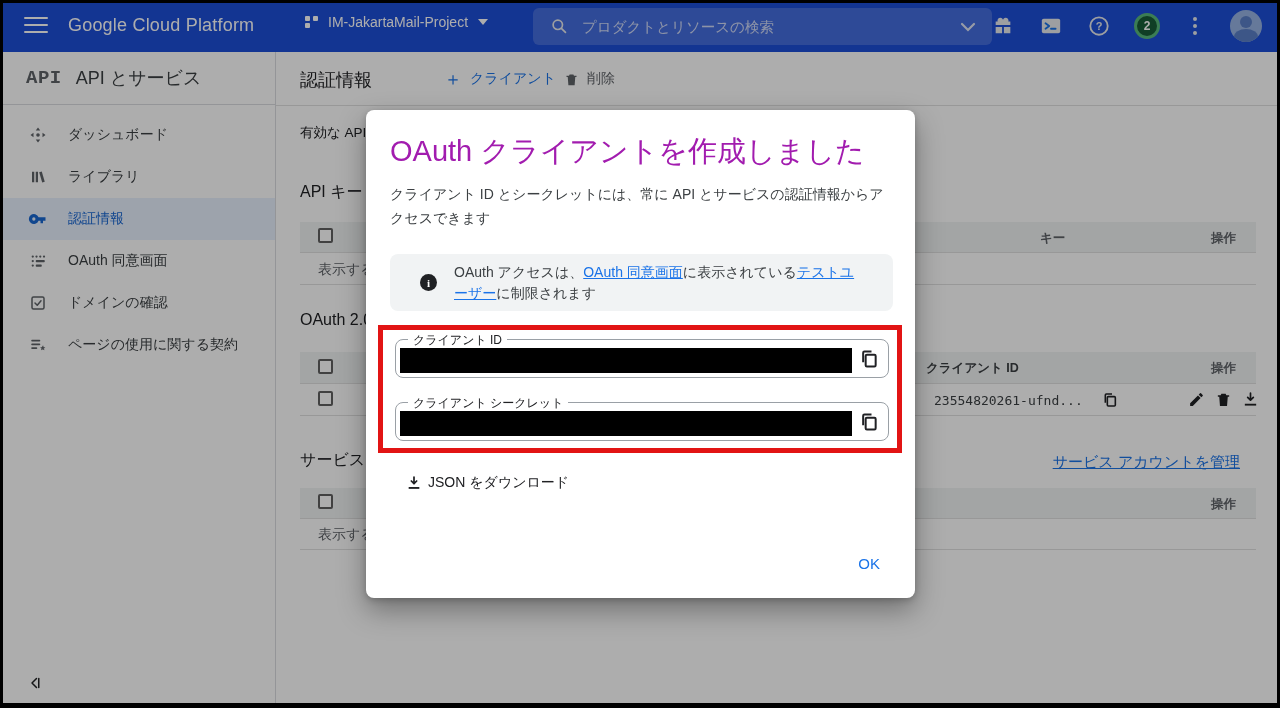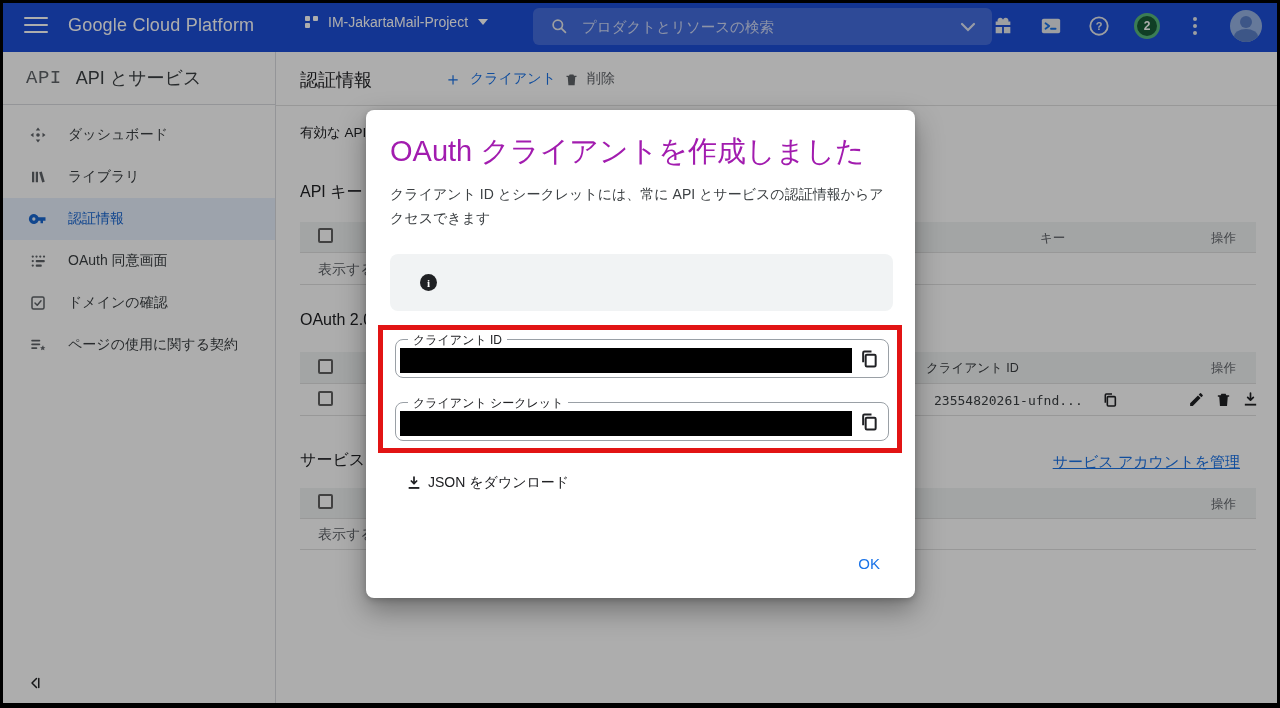--- a/index.html
+++ b/index.html
@@ -31,21 +31,21 @@
   .topicons { position:absolute; right:18px; top:0; height:52px; display:flex; align-items:center; gap:22px; }
   .topicon { width:26px; height:26px; display:flex; align-items:center; justify-content:center; cursor:pointer; }
   .notif { width:26px; height:26px; border-radius:50%; background:#185c37; border:3px solid #58b97c; color:#fff; font-size:12px; font-weight:700; display:flex; align-items:center; justify-content:center; cursor:pointer; }
   .avatar { width:32px; height:32px; border-radius:50%; background:#97b3e3; overflow:hidden; position:relative; cursor:pointer; }
   .avatar .head { position:absolute; left:10px; top:6px; width:12px; height:12px; border-radius:50%; background:#5b7fc7; }
   .avatar .bod { position:absolute; left:4px; top:19px; width:24px; height:16px; border-radius:50% 50% 0 0; background:#5b7fc7; }
 
   
   .sidebar { position:absolute; top:52px; left:0; width:276px; bottom:0; background:#fff; border-right:1px solid #dadce0; z-index:1; }
   .side-head { position:absolute; top:0; left:0; right:0; height:53px; border-bottom:1px solid #dadce0; display:flex; align-items:center; }
-  .api-logo { margin-left:26px; font-weight:400; font-size:19px; color:#5f6368; letter-spacing:0.5px; font-family:"Liberation Mono","DejaVu Sans Mono",monospace; }
+  .api-logo { margin-left:26px; font-weight:700; font-size:19px; color:#5f6368; letter-spacing:0.5px; font-family:"Liberation Mono","DejaVu Sans Mono",monospace; }
   .side-title { margin-left:14px; font-size:18px; color:#3c4043; }
   .side-items { position:absolute; top:62px; left:0; right:0; }
   .side-item { position:relative; height:42px; display:flex; align-items:center; cursor:pointer; }
   .side-item .sicon { width:20px; margin-left:28px; display:flex; justify-content:center; }
   .side-item .slabel { margin-left:20px; font-size:14px; color:#3c4043; white-space:nowrap; }
   .side-item.selected { background:#e8f0fe; }
   .side-item.selected .slabel { color:#1967d2; font-weight:500; }
   .collapse { position:absolute; left:26px; bottom:14px; width:20px; height:20px; cursor:pointer; }
 
   
@@ -54,21 +54,21 @@
   .page-title { position:absolute; left:24px; top:16px; font-size:18px; color:#202124; }
   .tbtn { position:absolute; top:18px; display:flex; align-items:center; gap:8px; font-size:14px; font-weight:500; cursor:pointer; }
   .tbtn.create { left:168px; color:#1a73e8; }
   .tbtn.delete { left:288px; color:#5f6368; }
   .plus { font-size:18px; font-weight:400; line-height:18px; }
 
   .frag { position:absolute; white-space:nowrap; }
   .sect-title { font-size:16px; color:#202124; }
   .thead { position:absolute; left:24px; right:24px; height:31px; background:#f1f3f4; border-bottom:1px solid #e0e0e0; }
   .trow  { position:absolute; left:24px; right:24px; height:31px; border-bottom:1px solid #e0e0e0; background:#fff; }
-  .th { position:absolute; top:8px; font-size:12.5px; font-weight:400; color:#5f6368; white-space:nowrap; }
+  .th { position:absolute; top:8px; font-size:12.5px; font-weight:700; color:#5f6368; white-space:nowrap; }
   .cell { position:absolute; top:8px; font-size:13.5px; color:#3c4043; white-space:nowrap; }
   .empty { color:#5f6368; font-size:14px; }
   .cbx { position:absolute; width:15px; height:15px; border:2px solid #616161; border-radius:2px; background:#fff; cursor:pointer; }
   .mono { font-family:"DejaVu Sans Mono","Liberation Mono",monospace; font-size:13px; color:#3c4043; }
   .rowicons { position:absolute; display:flex; gap:10px; }
   .link { color:#1a73e8; text-decoration:underline; cursor:pointer; }
 
   
   .scrim { position:absolute; inset:0; background:rgba(0,0,0,.32); z-index:10; }
 
@@ -321,20 +321,23 @@
   </div>
 
   <div class="scrim"></div>
 
   <div class="dialog">
     <div class="dlg-title">OAuth クライアントを作成しました</div>
     <div class="dlg-body">クライアント ID とシークレットには、常に API とサービスの認証情報からアクセスできます</div>
 
     <div class="infobox">
       <div class="info-icon">i</div>
+      <div class="info-text">
+        <span>OAuth アクセスは、</span><span class="link">OAuth 同意画面</span><span>に表示されている</span><span class="link">テストユーザー</span><span>に制限されます</span>
+      </div>
     </div>
 
     <div class="field" style="top:229px;">
       <div class="field-label">クライアント ID</div>
       <div class="redact"></div>
       <div class="copybtn">
         <svg width="20" height="20" viewBox="0 0 24 24">
             <rect x="8" y="7" width="12" height="14" rx="1.5" fill="none" stroke="#202124" stroke-width="2.4"></rect>
             <path d="M5 16V4.5A1.5 1.5 0 0 1 6.5 3H15" fill="none" stroke="#202124" stroke-width="2.4"></path>
           </svg>

